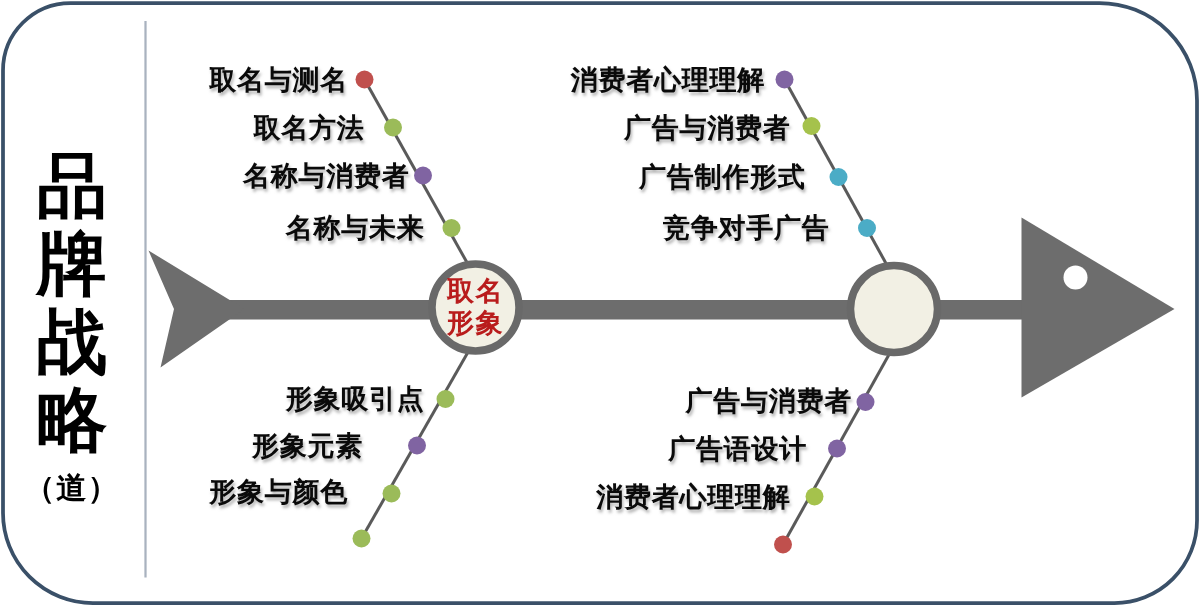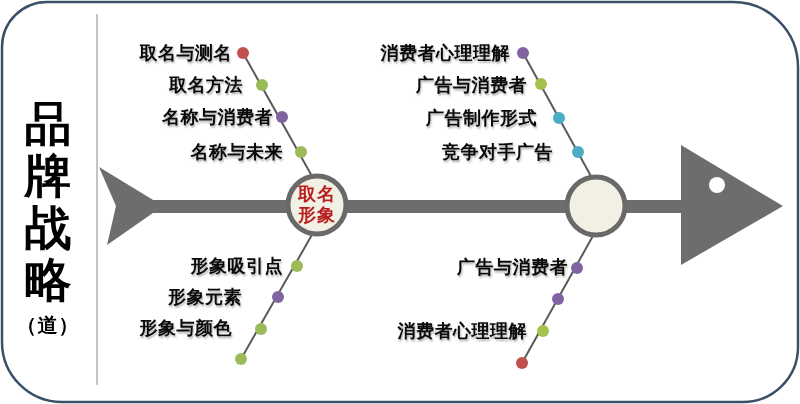--- a/index.html
+++ b/index.html
@@ -90,15 +90,16 @@
   <div class="blabel" style="right:517px;top:254px">形象吸引点</div>
   <div class="blabel" style="right:558px;top:285px">形象元素</div>
   <div class="blabel" style="right:568px;top:316px">形象与颜色</div>
 
   <div class="blabel" style="right:290px;top:41px">消费者心理理解</div>
   <div class="blabel" style="right:273px;top:73px">广告与消费者</div>
   <div class="blabel" style="right:263px;top:106px">广告制作形式</div>
   <div class="blabel" style="right:247px;top:140px">竞争对手广告</div>
 
   <div class="blabel" style="right:232px;top:255px">广告与消费者</div>
+  <div class="blabel" style="right:262px;top:287px">广告语设计</div>
   <div class="blabel" style="right:273px;top:319px">消费者心理理解</div>
 
 </div>
 
 </body></html>

